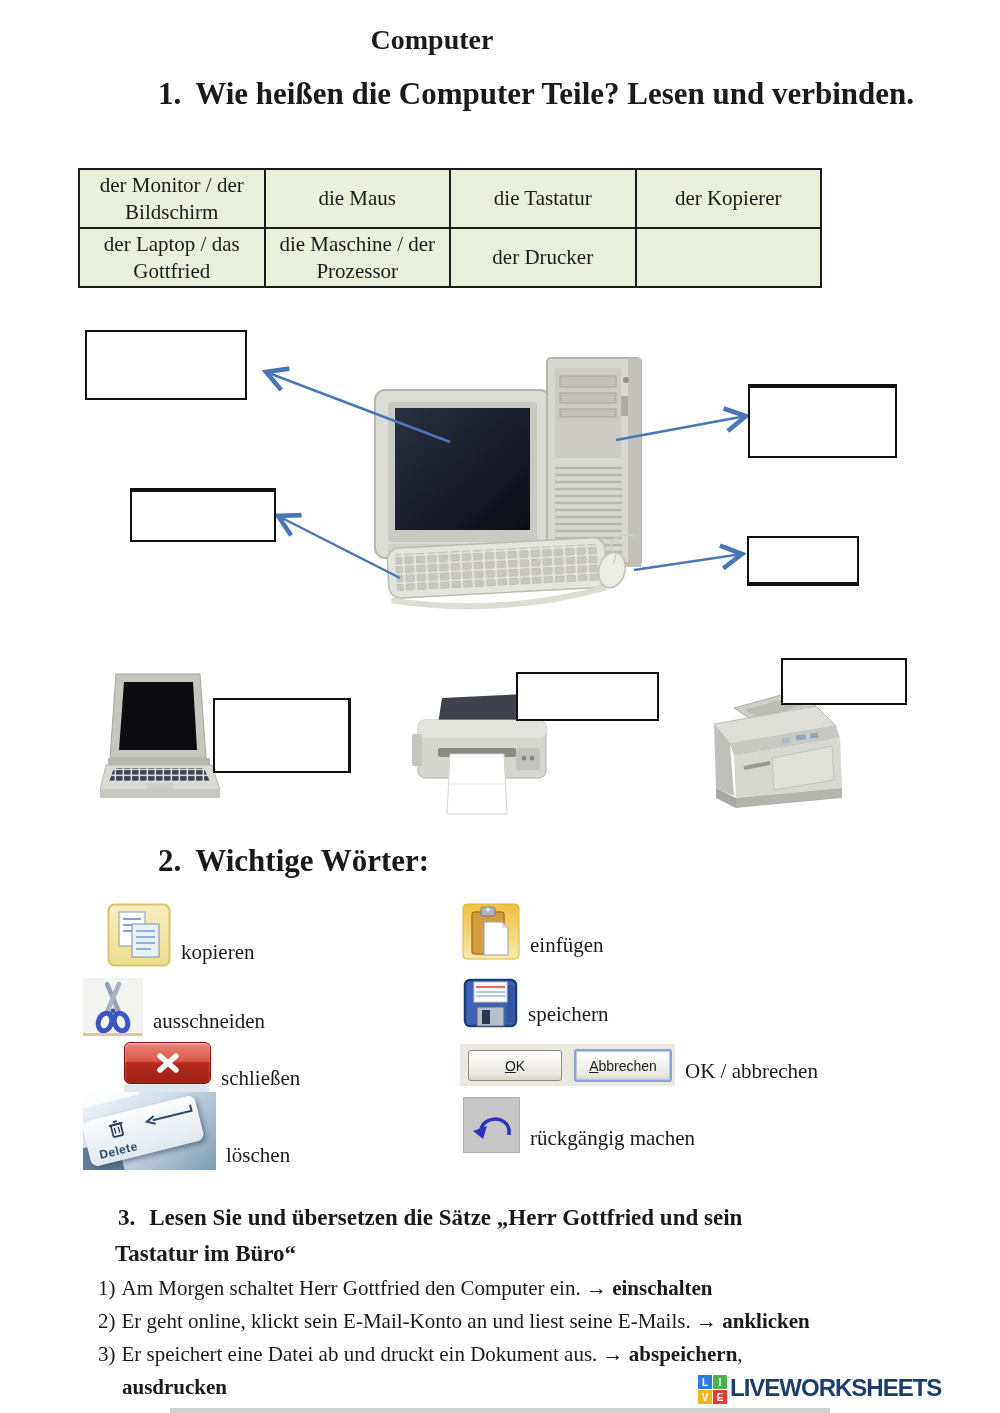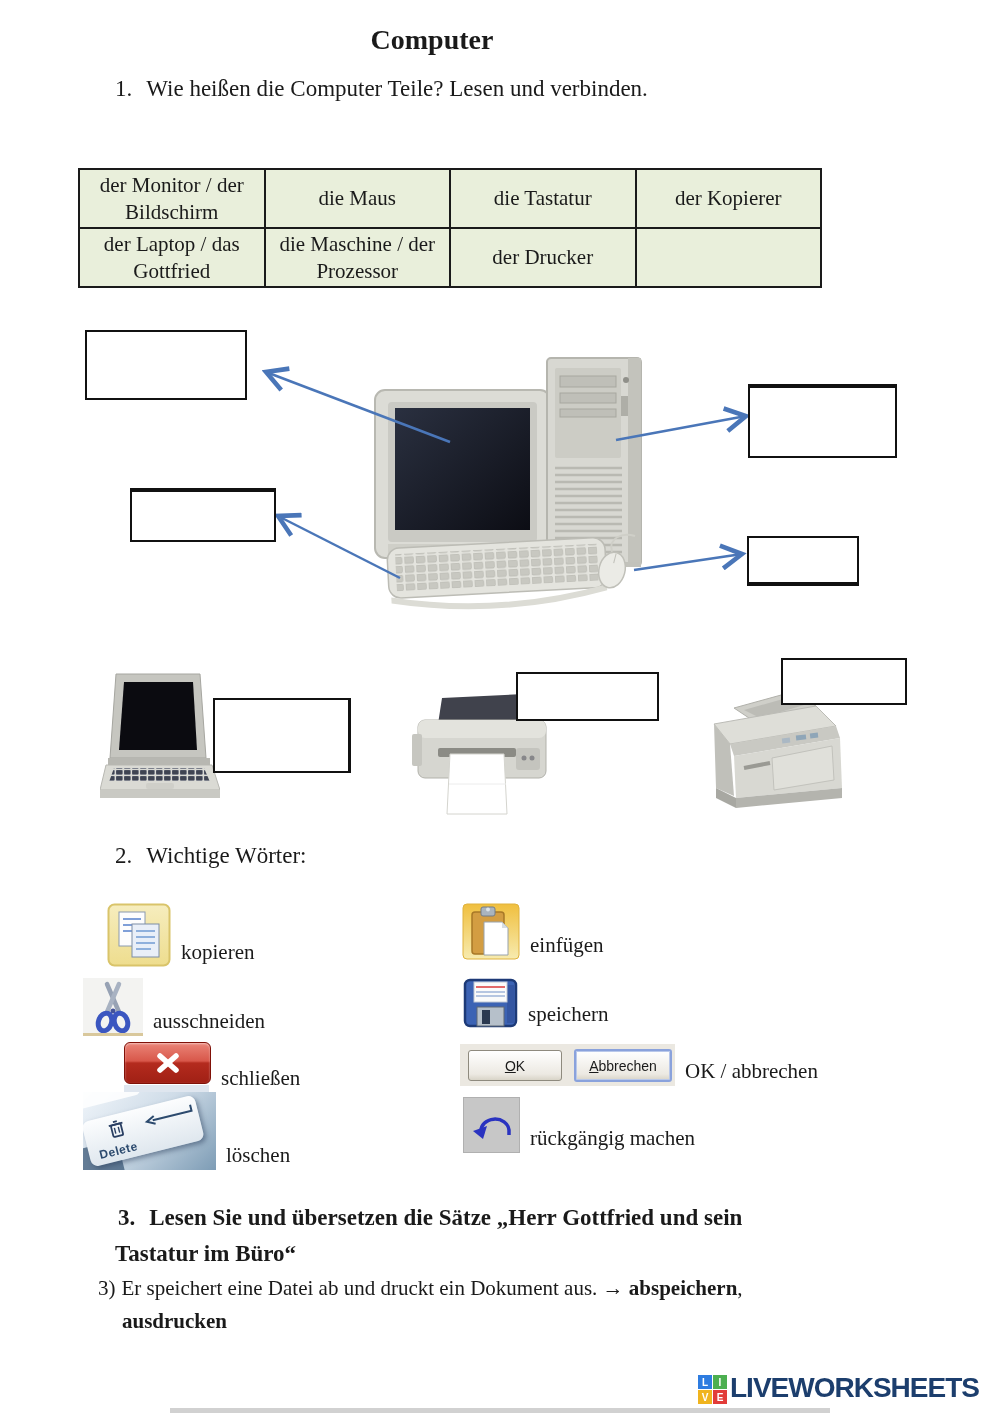--- a/index.html
+++ b/index.html
@@ -1,21 +1,21 @@
 <!DOCTYPE html>
 <html><head>
 <meta charset="utf-8">
 <style>
   html,body{margin:0;padding:0;background:#ffffff;}
   .page{position:relative;width:1000px;height:1413px;background:#fff;overflow:hidden;
         font-family:"Liberation Serif", serif;color:#1a1a1a;}
   .abs{position:absolute;}
   .title{top:24px;left:0;width:864px;text-align:center;font-size:28px;font-weight:bold;}
   .h-num{margin-right:14px;}
-  .heading{font-size:23px;font-weight:normal;}
+  .heading{font-size:31px;font-weight:bold;margin-left:43px;}
   
   table.vocab{border-collapse:collapse;table-layout:fixed;width:744px;}
   table.vocab td{border:2px solid #1a1a1a;background:#e9efdb;text-align:center;
                  vertical-align:middle;font-size:21px;height:55px;padding:1px 6px;line-height:1.25;}
   
   .ansbox{background:#fff;border:2px solid #111;}
   .bt{border-top-width:4px;} .bb{border-bottom-width:4px;} .br{border-right-width:3px;}
   
   .witem{display:flex;align-items:flex-end;gap:10px;}
   .wlabel{font-size:21px;padding-bottom:2px;white-space:nowrap;}
@@ -44,21 +44,21 @@
     display:flex;align-items:center;justify-content:center;}
   
   .sent{font-size:21px;line-height:33px;white-space:nowrap;}
   .sent .num{margin-right:6px;}
   .h3line{font-size:23px;font-weight:bold;line-height:35px;white-space:nowrap;}
   
   .logo{display:flex;align-items:flex-start;gap:3px;}
   .logosq{display:grid;grid-template-columns:14px 14px;grid-auto-rows:14px;gap:1px;margin-top:3px;}
   .logosq span{display:flex;align-items:center;justify-content:center;color:#fff;
     font-family:"Liberation Sans",sans-serif;font-weight:bold;font-size:10px;}
-  .logotext{font-family:"Liberation Sans",sans-serif;font-weight:bold;font-size:28px;
+  .logotext{font-family:"Liberation Sans",sans-serif;font-weight:bold;font-size:24px;
     color:#1c3e6d;letter-spacing:-1px;line-height:32px;}
   .cutline{background:#9a9a9a;opacity:.45;}
 </style>
 </head>
 <body>
 
 <div class="page">
 
   <div class="abs title">Computer</div>
 
@@ -342,20 +342,26 @@
     <span class="wlabel">rückgängig machen</span>
   </div>
 
   <div class="abs h3line" style="left:118px;top:1200px;">
     <span class="h-num">3.</span><span>Lesen Sie und übersetzen die Sätze „Herr Gottfried und sein</span>
   </div>
   <div class="abs h3line" style="left:115px;top:1236px;">Tastatur im Büro“</div>
 
   <div class="abs" style="left:98px;top:1272px;">
     <div class="sent">
+      <span class="num">1)</span><span>Am Morgen schaltet Herr Gottfried den Computer ein. → </span><b>einschalten</b><span></span>
+    </div>
+    <div class="sent">
+      <span class="num">2)</span><span>Er geht online, klickt sein E-Mail-Konto an und liest seine E-Mails. → </span><b>anklicken</b><span></span>
+    </div>
+    <div class="sent">
       <span class="num">3)</span><span>Er speichert eine Datei ab und druckt ein Dokument aus. → </span><b>abspeichern</b><span>,</span>
     </div>
     <div class="sent" style="margin-left:24px;">
       <b>ausdrucken</b>
     </div>
   </div>
 
   <div class="abs logo" style="left:698px;top:1372px;">
     <div class="logosq">
       <span style="background: rgb(46, 124, 224);">L</span>

